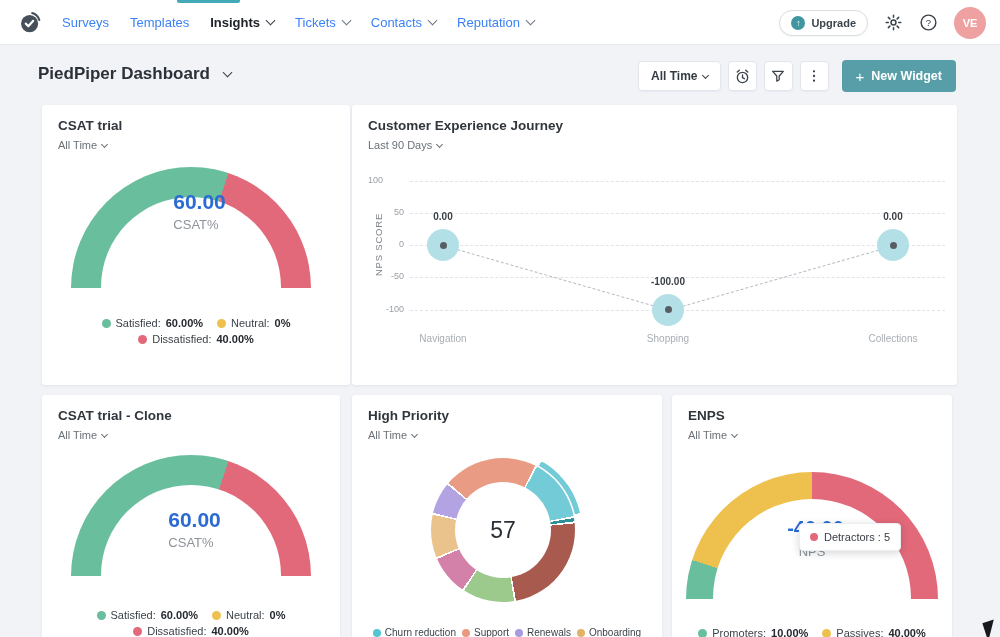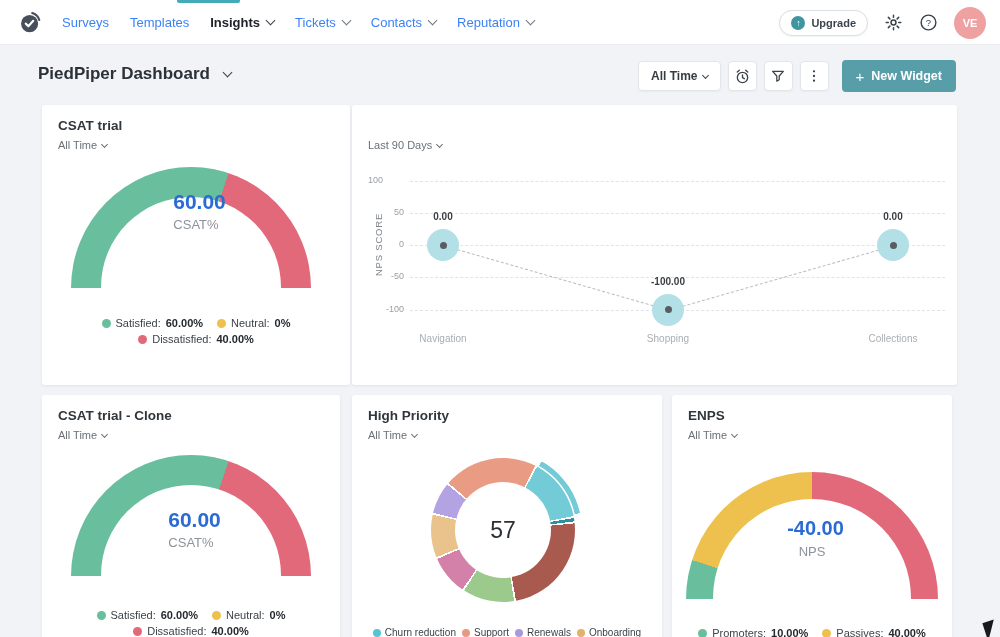--- a/index.html
+++ b/index.html
@@ -196,20 +196,21 @@
       </div>
       <div class="lg-item">
         <div class="lg-dot" style="background: rgb(225, 105, 122);"></div>
         <span>Dissatisfied:</span>
         <b>40.00%</b>
       </div>
     </div>
 </section>
 
 <section class="card" style="left:352px;top:105px;width:605px;height:280px">
+  <h2 class="w-title">Customer Experience Journey</h2>
   <div class="w-filter">
     <span>Last 90 Days</span>
       <i class="chev sm"></i>
   </div>
   <div id="cej-plot">
     <div class="cej-ylabel">NPS SCORE</div>
   <div class="tick" style="left: 16px; top: 69.5px; width: 36px; text-align: left;">100</div>
       <div class="gridline" style="left: 58px; top: 75.5px; width: 535px;"></div>
       <div class="tick" style="left: 16px; top: 101.75px; width: 36px; text-align: right;">50</div>
       <div class="gridline" style="left: 58px; top: 107.75px; width: 535px;"></div>
@@ -304,20 +305,24 @@
   <div class="w-filter">
     <span>All Time</span>
       <i class="chev sm"></i>
   </div>
   <div class="gauge-wrap" style="left:14px;top:77px;width:252px;height:127px">
     <div class="gauge-arc" id="enps-arc" style="background: conic-gradient(from 270deg, rgb(104, 190, 157) 0%, rgb(104, 190, 157) 5%, rgb(238, 192, 77) 5%, rgb(238, 192, 77) 25%, rgb(225, 105, 122) 25%, rgb(225, 105, 122) 50%, rgba(255, 255, 255, 0) 50%);"></div>
     <div class="gauge-hole" style="left:27px;top:27px;width:198px;height:198px"></div>
   </div>
   <div class="gauge-value" style="top:122px;font-size:20px">-40.00</div>
   <div class="gauge-label" style="top:149px">NPS</div>
+  <div class="tooltip" style="left:127px;top:128px">
+    <span class="tt-dot" id="enps-tt-dot" style="background: rgb(225, 105, 122);"></span>
+    <span>Detractors : 5</span>
+  </div>
   <div class="legend" id="enps-legend" style="top:230px">
       <div class="lg-item">
         <div class="lg-dot" style="background: rgb(104, 190, 157);"></div>
         <span>Promoters:</span>
         <b>10.00%</b>
       </div>
       <div class="lg-item">
         <div class="lg-dot" style="background: rgb(238, 192, 77);"></div>
         <span>Passives:</span>
         <b>40.00%</b>

